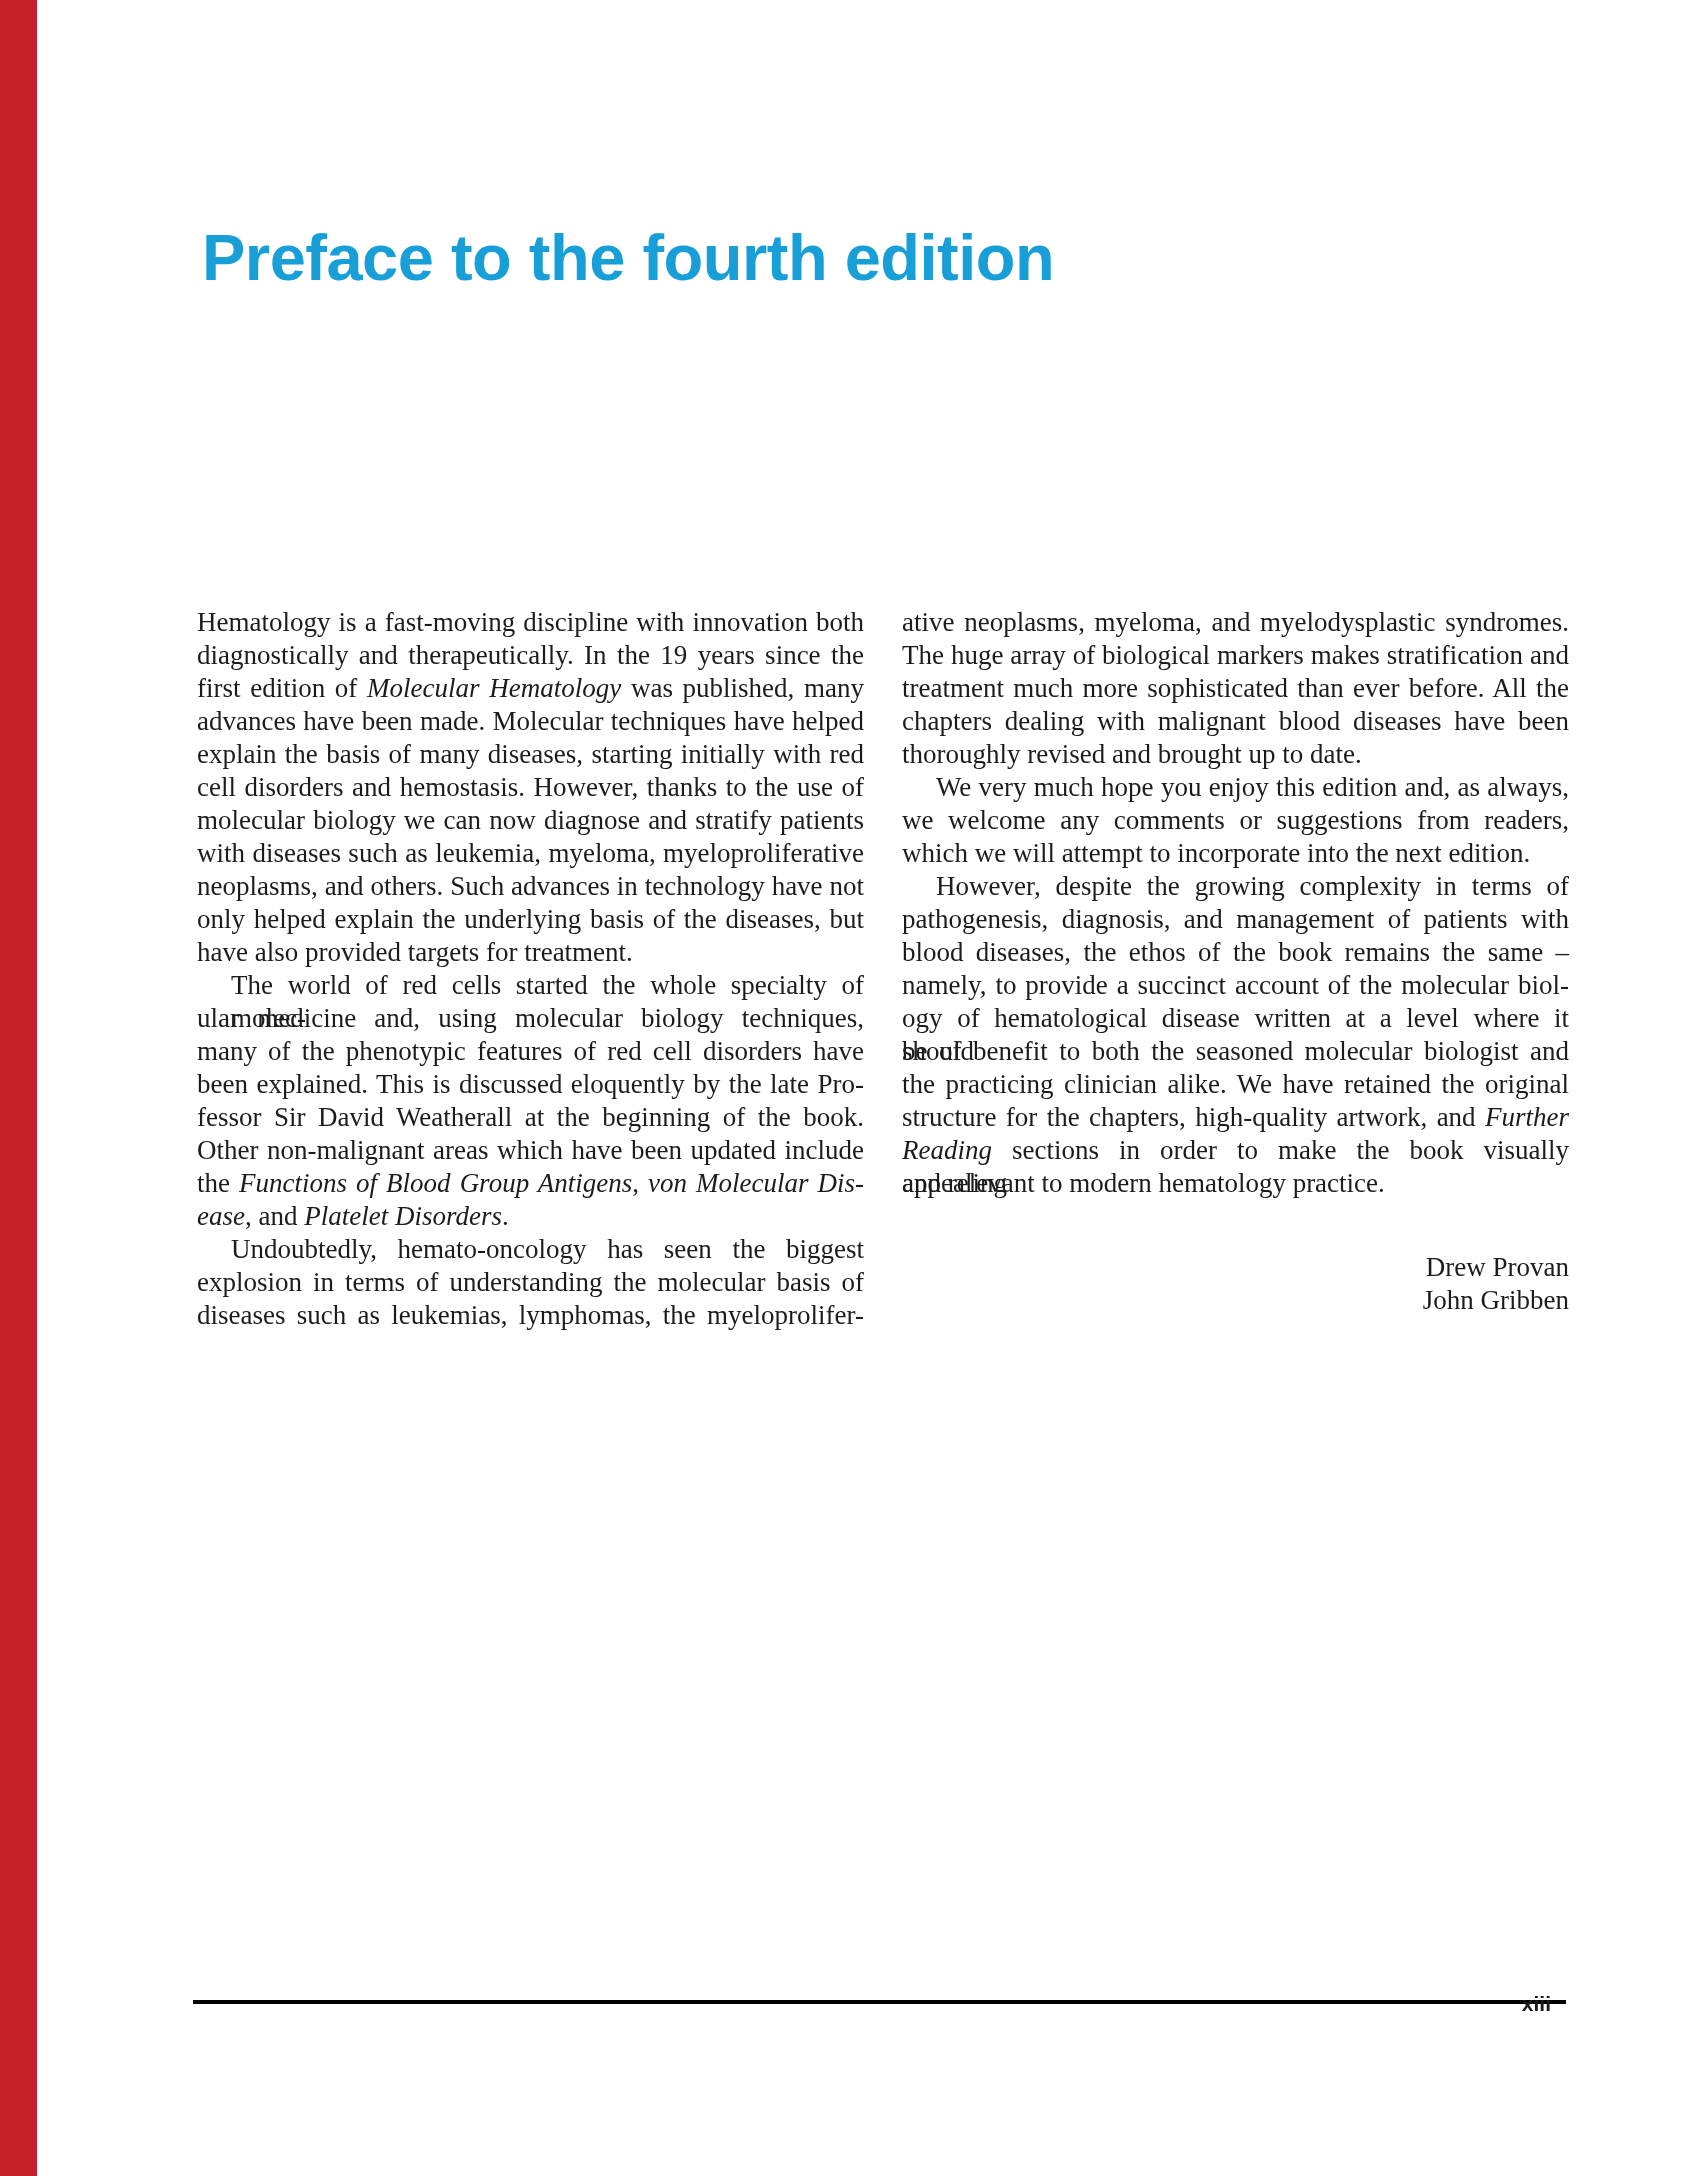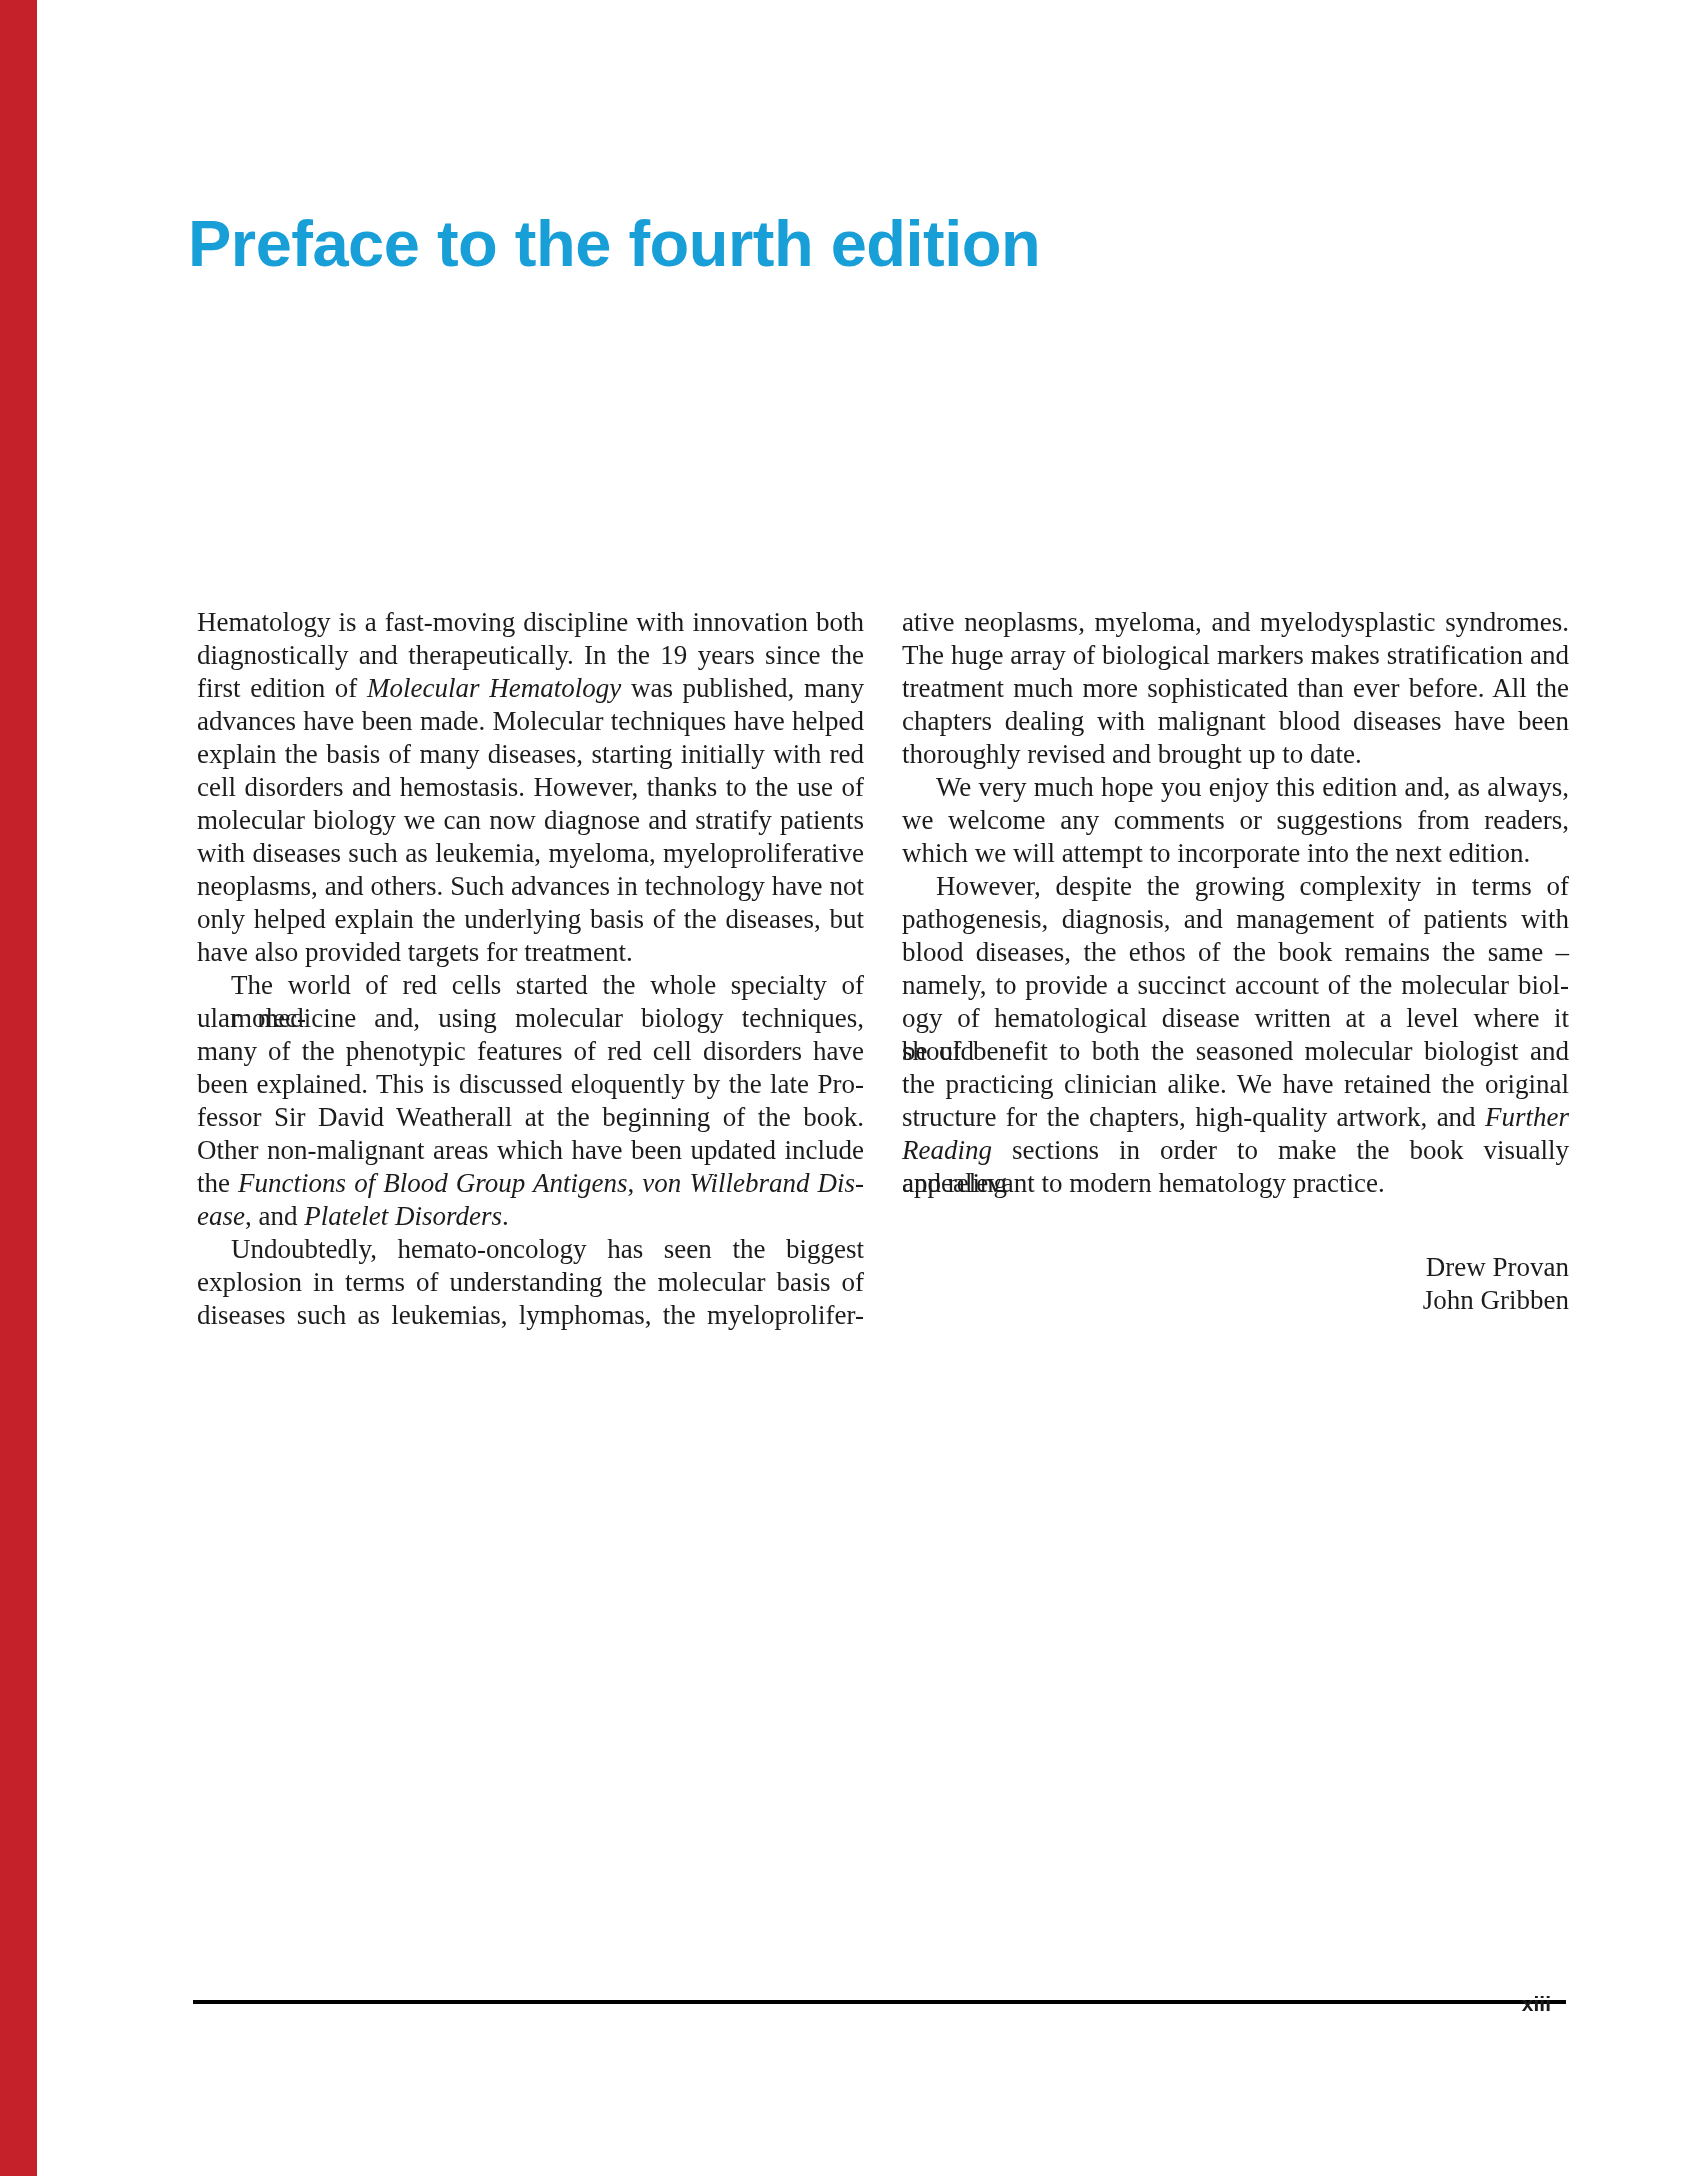--- a/index.html
+++ b/index.html
@@ -1,19 +1,19 @@
 <!DOCTYPE html>
 <html><head>
 <meta charset="utf-8">
 <style>
   html,body{margin:0;padding:0;background:#ffffff;}
   .page{position:relative;width:1683px;height:2176px;background:#ffffff;overflow:hidden;
         font-family:"Liberation Serif","DejaVu Serif",serif;}
   .edge{position:absolute;left:0;top:0;width:37px;height:2176px;background:#c5212b;}
-  .title{position:absolute;left:184px;top:204px;margin:4px;
+  .title{position:absolute;left:184px;top:204px;margin:18px;
          font-family:"Liberation Sans","DejaVu Sans",sans-serif;
          font-weight:700;font-size:65px;line-height:1.1;letter-spacing:-0.5px;color:#189fd8;}
   .col{position:absolute;top:606px;width:667px;color:#1c1c1c;}
   .col-left{left:197px;}
   .col-right{left:902px;}
   .para{margin:0;}
   .line{font-size:27px;line-height:33px;height:33px;
         text-align:justify;text-align-last:justify;white-space:normal;}
   .line.no-stretch{text-align-last:left;}
   .line.right{text-align:right;text-align-last:right;}
@@ -45,21 +45,21 @@
         <div class="line">only helped explain the underlying basis of the diseases, but</div>
         <div class="line no-stretch">have also provided targets for treatment.</div>
       </div>
       <div class="para">
         <div class="line indent">The world of red cells started the whole specialty of molec-</div>
         <div class="line">ular medicine and, using molecular biology techniques,</div>
         <div class="line">many of the phenotypic features of red cell disorders have</div>
         <div class="line">been explained. This is discussed eloquently by the late Pro-</div>
         <div class="line">fessor Sir David Weatherall at the beginning of the book.</div>
         <div class="line">Other non-malignant areas which have been updated include</div>
-        <div class="line">the <i>Functions of Blood Group Antigens</i>, <i>von Willebrand Dis-</i></div>
+        <div class="line">the <i>Functions of Blood Group Antigens</i>, <i>von Molecular Dis-</i></div>
         <div class="line no-stretch"><i>ease</i>, and <i>Platelet Disorders</i>.</div>
       </div>
       <div class="para">
         <div class="line indent">Undoubtedly, hemato-oncology has seen the biggest</div>
         <div class="line">explosion in terms of understanding the molecular basis of</div>
         <div class="line">diseases such as leukemias, lymphomas, the myeloprolifer-</div>
       </div>
     </div>
   <div class="col col-right" id="col-right">
       <div class="para">

